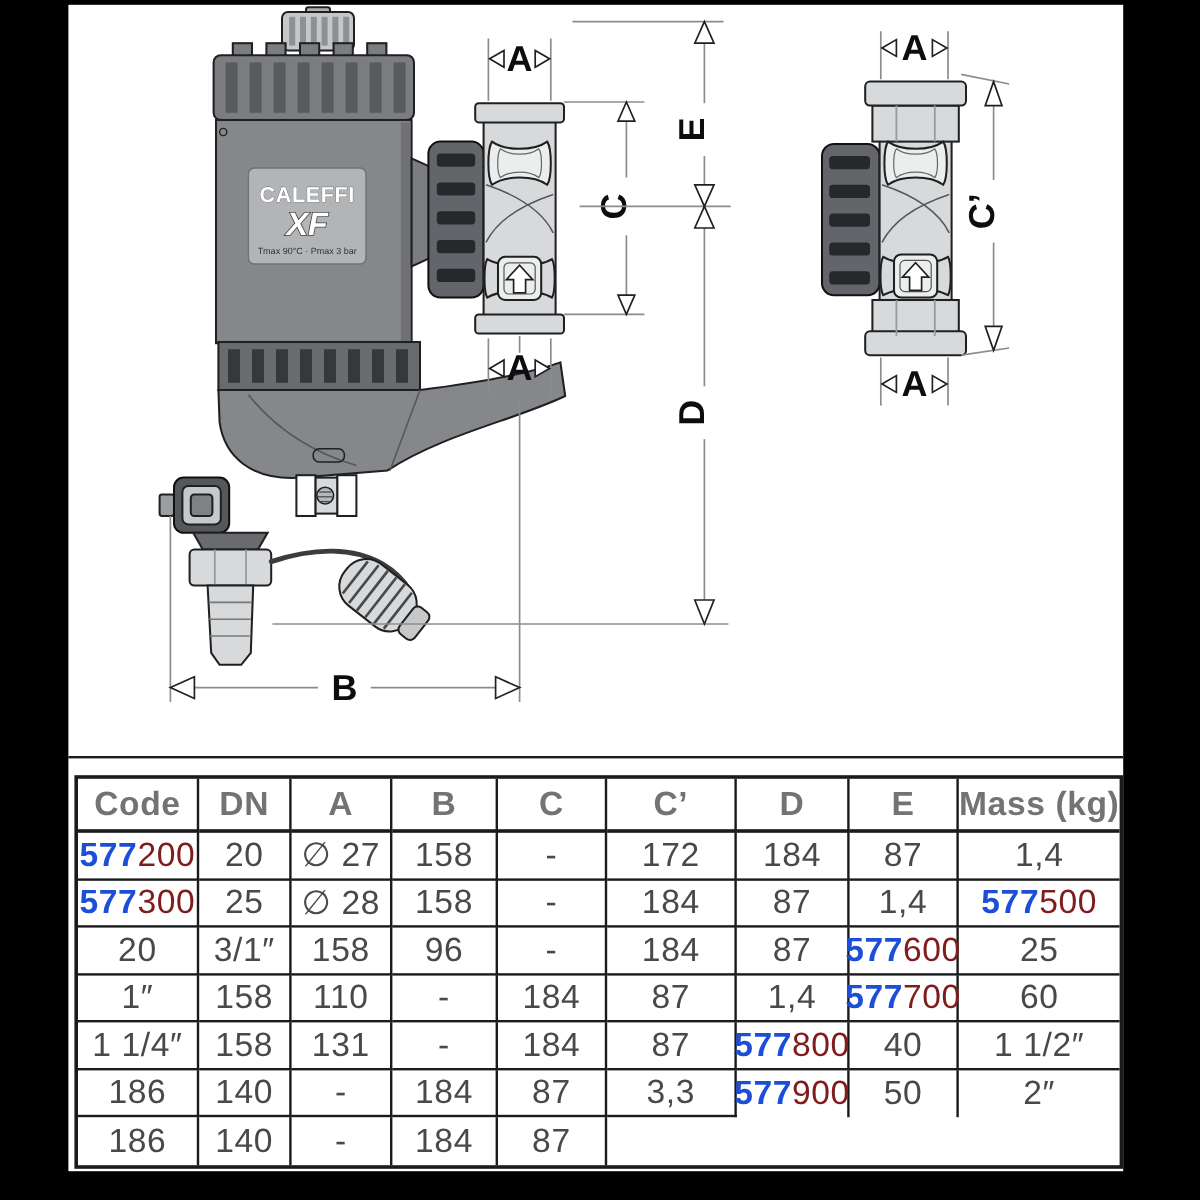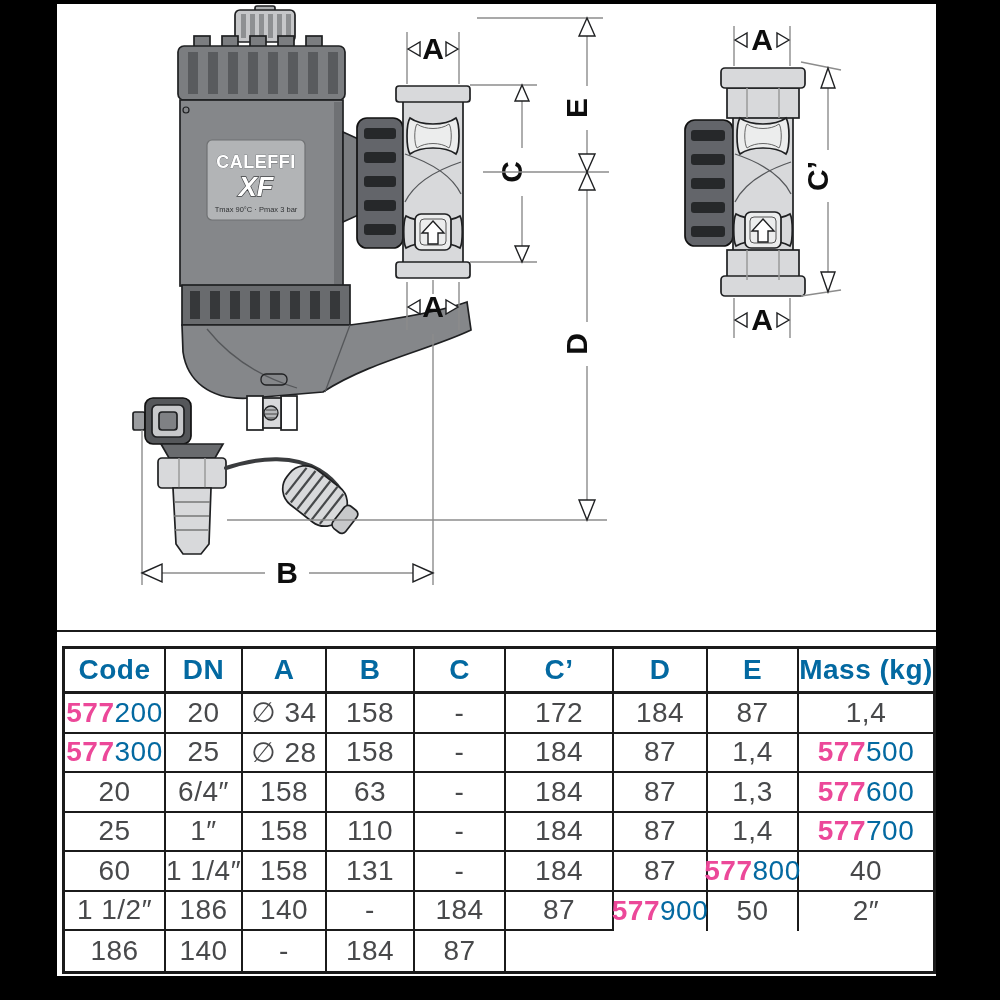--- a/index.html
+++ b/index.html
@@ -17,23 +17,23 @@
   
   #spec-table{position:absolute;left:5px;top:642px;width:874px;height:328px;
     border:3px solid #1b1b1b;box-sizing:border-box;display:grid;
     grid-template-columns:101px 77px 84px 88px 91px 108px 94px 91px auto;
     grid-template-rows:45px repeat(7,39.5px);}
   .cell{border-right:2px solid #1b1b1b;border-bottom:2px solid #1b1b1b;
     display:flex;align-items:center;justify-content:center;
     font-size:28px;color:#48494b;letter-spacing:0.5px;white-space:nowrap;}
   .cell:nth-child(9n){border-right:none;text-align:right;}
   .cell.lastrow{border-bottom:none;}
-  .hcell{font-weight:bold;color:#0369a1;border-bottom:3px solid #1b1b1b;font-size:28px;}
-  .code-prefix{font-weight:bold;color:#ec4899;}
-  .code-suffix{color:#0369a1;}
+  .hcell{font-weight:bold;color:#737373;border-bottom:3px solid #1b1b1b;font-size:28px;}
+  .code-prefix{font-weight:bold;color:#1d4ed8;}
+  .code-suffix{color:#7f1d1d;}
 </style>
 </head>
 <body>
 
 <div id="paper">
 
   <svg id="drawing" width="879" height="626" viewBox="0 0 879 626">
 
     <g>
 
@@ -275,21 +275,21 @@
     <div class="cell hcell">C’</div>
     <div class="cell hcell">D</div>
     <div class="cell hcell">E</div>
     <div class="cell hcell">Mass (kg)</div>
 
     <div class="cell">
         <span class="code-prefix">577</span>
         <span class="code-suffix">200</span>
       </div>
     <div class="cell">20</div>
-    <div class="cell">∅ 34</div>
+    <div class="cell">∅ 27</div>
     <div class="cell">158</div>
     <div class="cell">-</div>
     <div class="cell">172</div>
     <div class="cell">184</div>
     <div class="cell">87</div>
     <div class="cell">1,4</div>
 
     <div class="cell">
         <span class="code-prefix">577</span>
         <span class="code-suffix">300</span>
@@ -300,27 +300,26 @@
     <div class="cell">-</div>
     <div class="cell">184</div>
     <div class="cell">87</div>
     <div class="cell">1,4</div>
 
     <div class="cell">
         <span class="code-prefix">577</span>
         <span class="code-suffix">500</span>
       </div>
     <div class="cell">20</div>
-    <div class="cell">6/4″</div>
-    <div class="cell">158</div>
-    <div class="cell">63</div>
-    <div class="cell">-</div>
-    <div class="cell">184</div>
-    <div class="cell">87</div>
-    <div class="cell">1,3</div>
+    <div class="cell">3/1″</div>
+    <div class="cell">158</div>
+    <div class="cell">96</div>
+    <div class="cell">-</div>
+    <div class="cell">184</div>
+    <div class="cell">87</div>
 
     <div class="cell">
         <span class="code-prefix">577</span>
         <span class="code-suffix">600</span>
       </div>
     <div class="cell">25</div>
     <div class="cell">1″</div>
     <div class="cell">158</div>
     <div class="cell">110</div>
     <div class="cell">-</div>
@@ -344,20 +343,21 @@
         <span class="code-prefix">577</span>
         <span class="code-suffix">800</span>
       </div>
     <div class="cell">40</div>
     <div class="cell">1 1/2″</div>
     <div class="cell">186</div>
     <div class="cell">140</div>
     <div class="cell">-</div>
     <div class="cell">184</div>
     <div class="cell">87</div>
+    <div class="cell">3,3</div>
 
     <div class="cell lastrow">
         <span class="code-prefix">577</span>
         <span class="code-suffix">900</span>
       </div>
     <div class="cell lastrow">50</div>
     <div class="cell lastrow">2″</div>
     <div class="cell lastrow">186</div>
     <div class="cell lastrow">140</div>
     <div class="cell lastrow">-</div>

